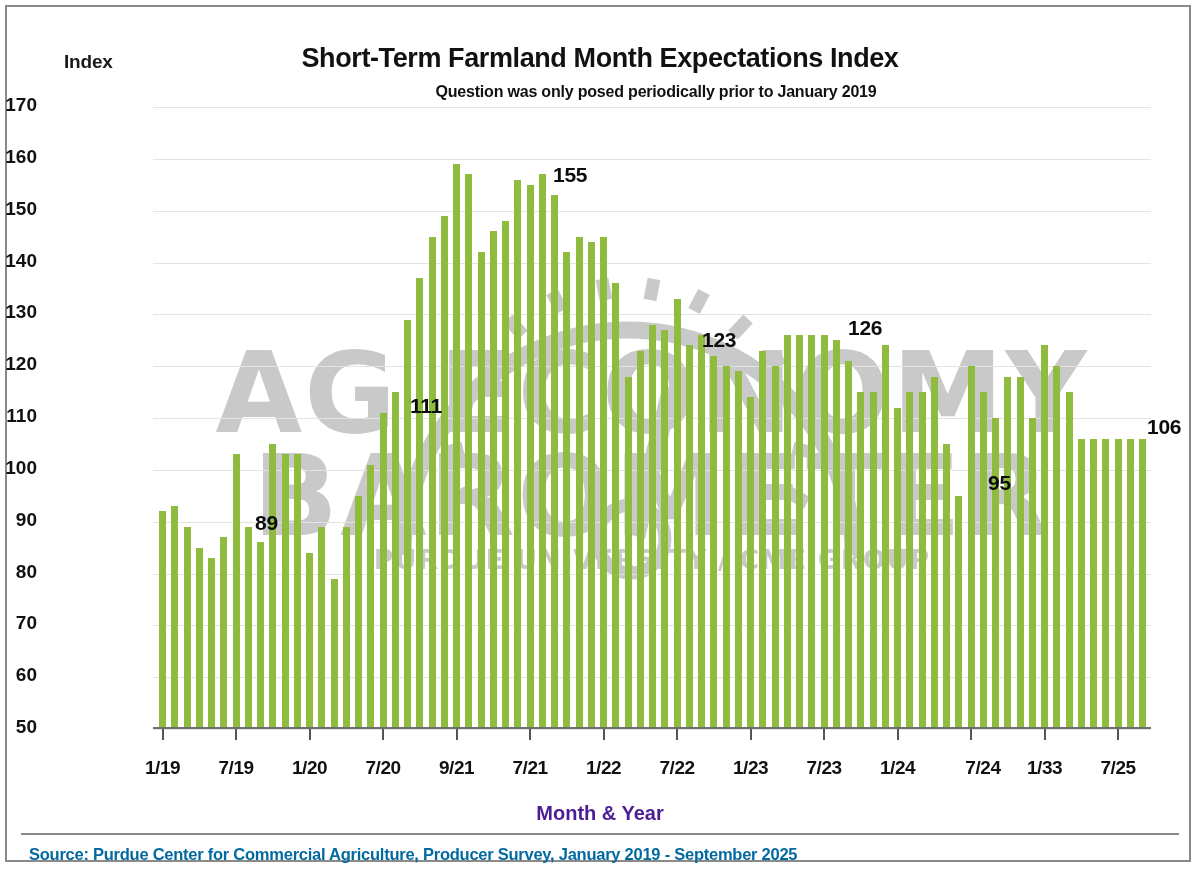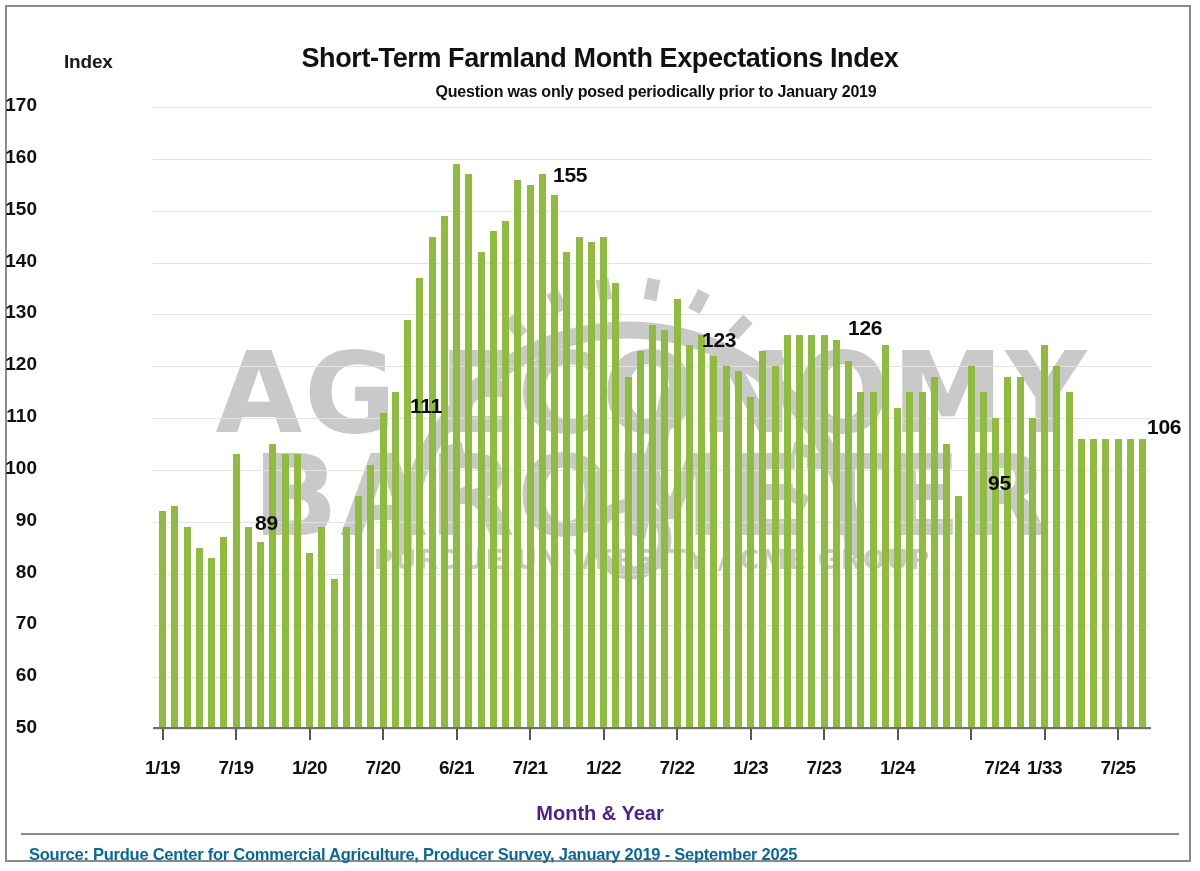--- a/index.html
+++ b/index.html
@@ -213,35 +213,35 @@
     <div id="xticks">
         <div class="xtickmark" style="left: 8.6px;"></div>
         <div class="xtick" style="left: 9.6px;">1/19</div>
         <div class="xtickmark" style="left: 82.1px;"></div>
         <div class="xtick" style="left: 83.1px;">7/19</div>
         <div class="xtickmark" style="left: 155.6px;"></div>
         <div class="xtick" style="left: 156.6px;">1/20</div>
         <div class="xtickmark" style="left: 229.1px;"></div>
         <div class="xtick" style="left: 230.1px;">7/20</div>
         <div class="xtickmark" style="left: 302.6px;"></div>
-        <div class="xtick" style="left: 303.6px;">6/21</div>
+        <div class="xtick" style="left: 303.6px;">9/21</div>
         <div class="xtickmark" style="left: 376.1px;"></div>
         <div class="xtick" style="left: 377.1px;">7/21</div>
         <div class="xtickmark" style="left: 449.6px;"></div>
         <div class="xtick" style="left: 450.6px;">1/22</div>
         <div class="xtickmark" style="left: 523.1px;"></div>
         <div class="xtick" style="left: 524.1px;">7/22</div>
         <div class="xtickmark" style="left: 596.6px;"></div>
         <div class="xtick" style="left: 597.6px;">1/23</div>
         <div class="xtickmark" style="left: 670.1px;"></div>
         <div class="xtick" style="left: 671.1px;">7/23</div>
         <div class="xtickmark" style="left: 743.6px;"></div>
         <div class="xtick" style="left: 744.6px;">1/24</div>
         <div class="xtickmark" style="left: 817.1px;"></div>
-        <div class="xtick" style="left: 849px;">7/24</div>
+        <div class="xtick" style="left: 830px;">7/24</div>
         <div class="xtickmark" style="left: 890.6px;"></div>
         <div class="xtick" style="left: 891.6px;">1/33</div>
         <div class="xtickmark" style="left: 964.1px;"></div>
         <div class="xtick" style="left: 965.1px;">7/25</div>
       </div>
     <div id="callouts">
         <div class="callout" style="left: 102px; top: 404px;">89</div>
         <div class="callout" style="left: 257px; top: 287px;">111</div>
         <div class="callout" style="left: 400px; top: 56px;">155</div>
         <div class="callout" style="left: 549px; top: 221px;">123</div>

